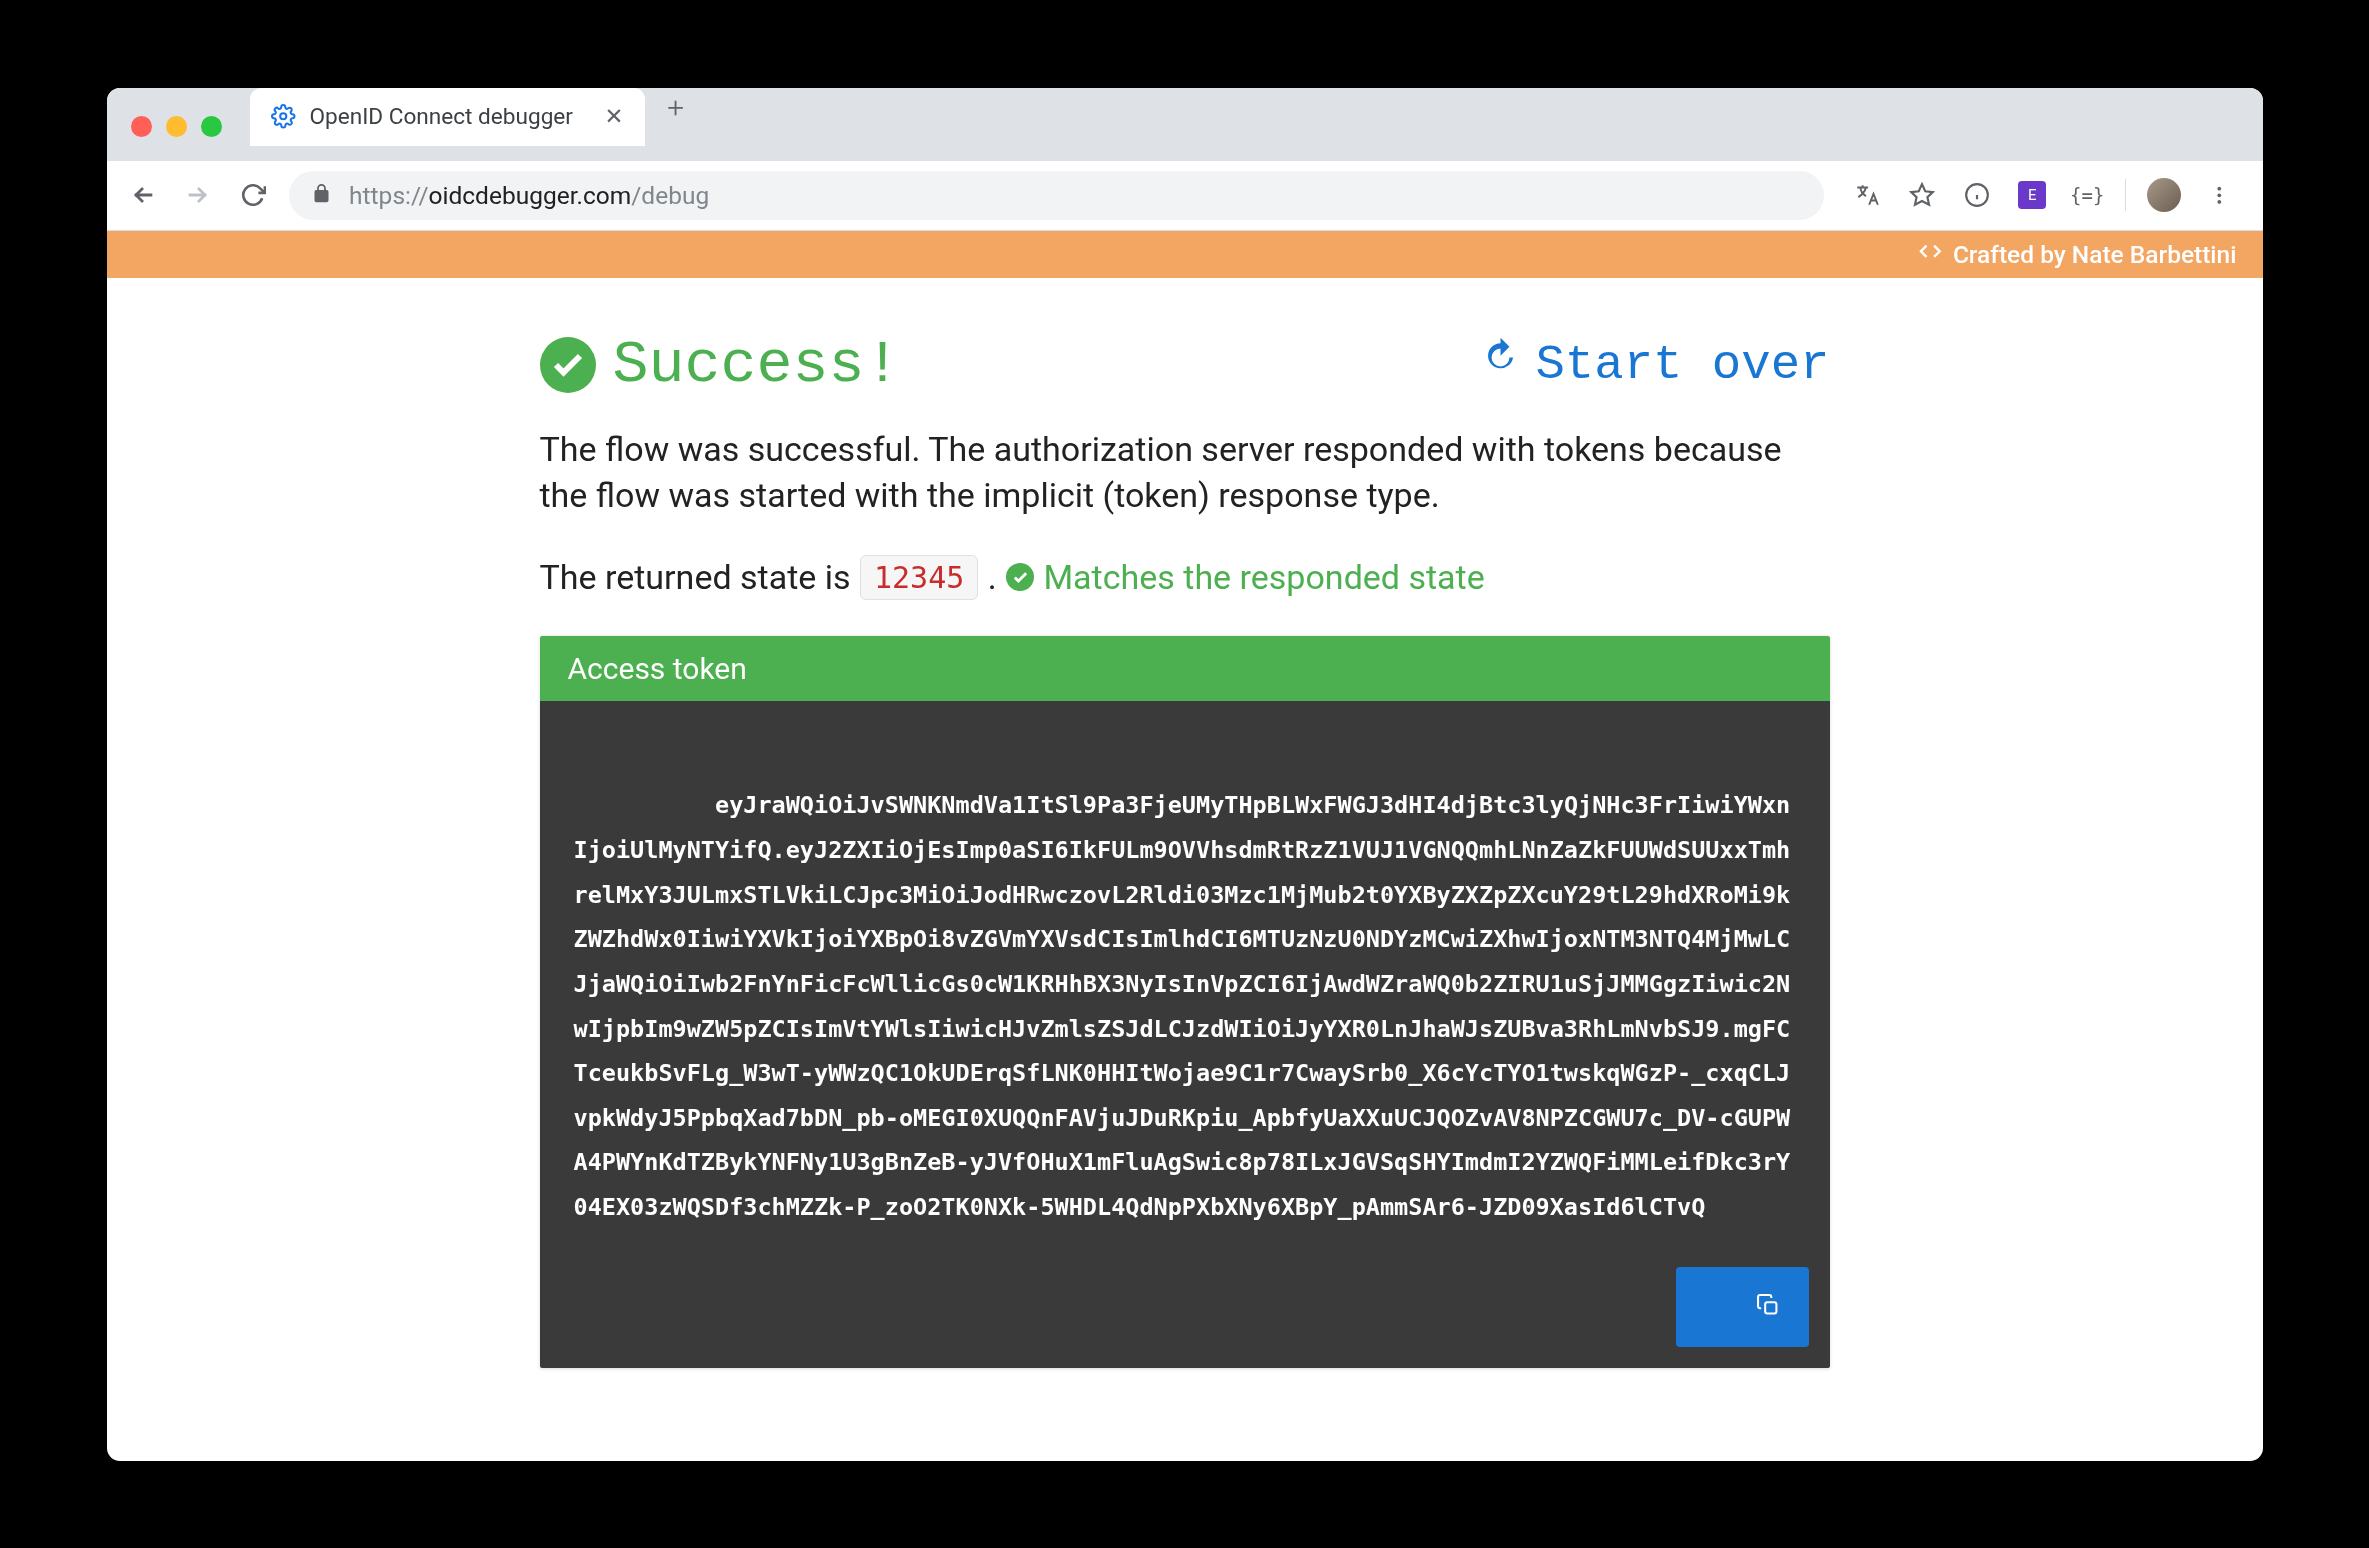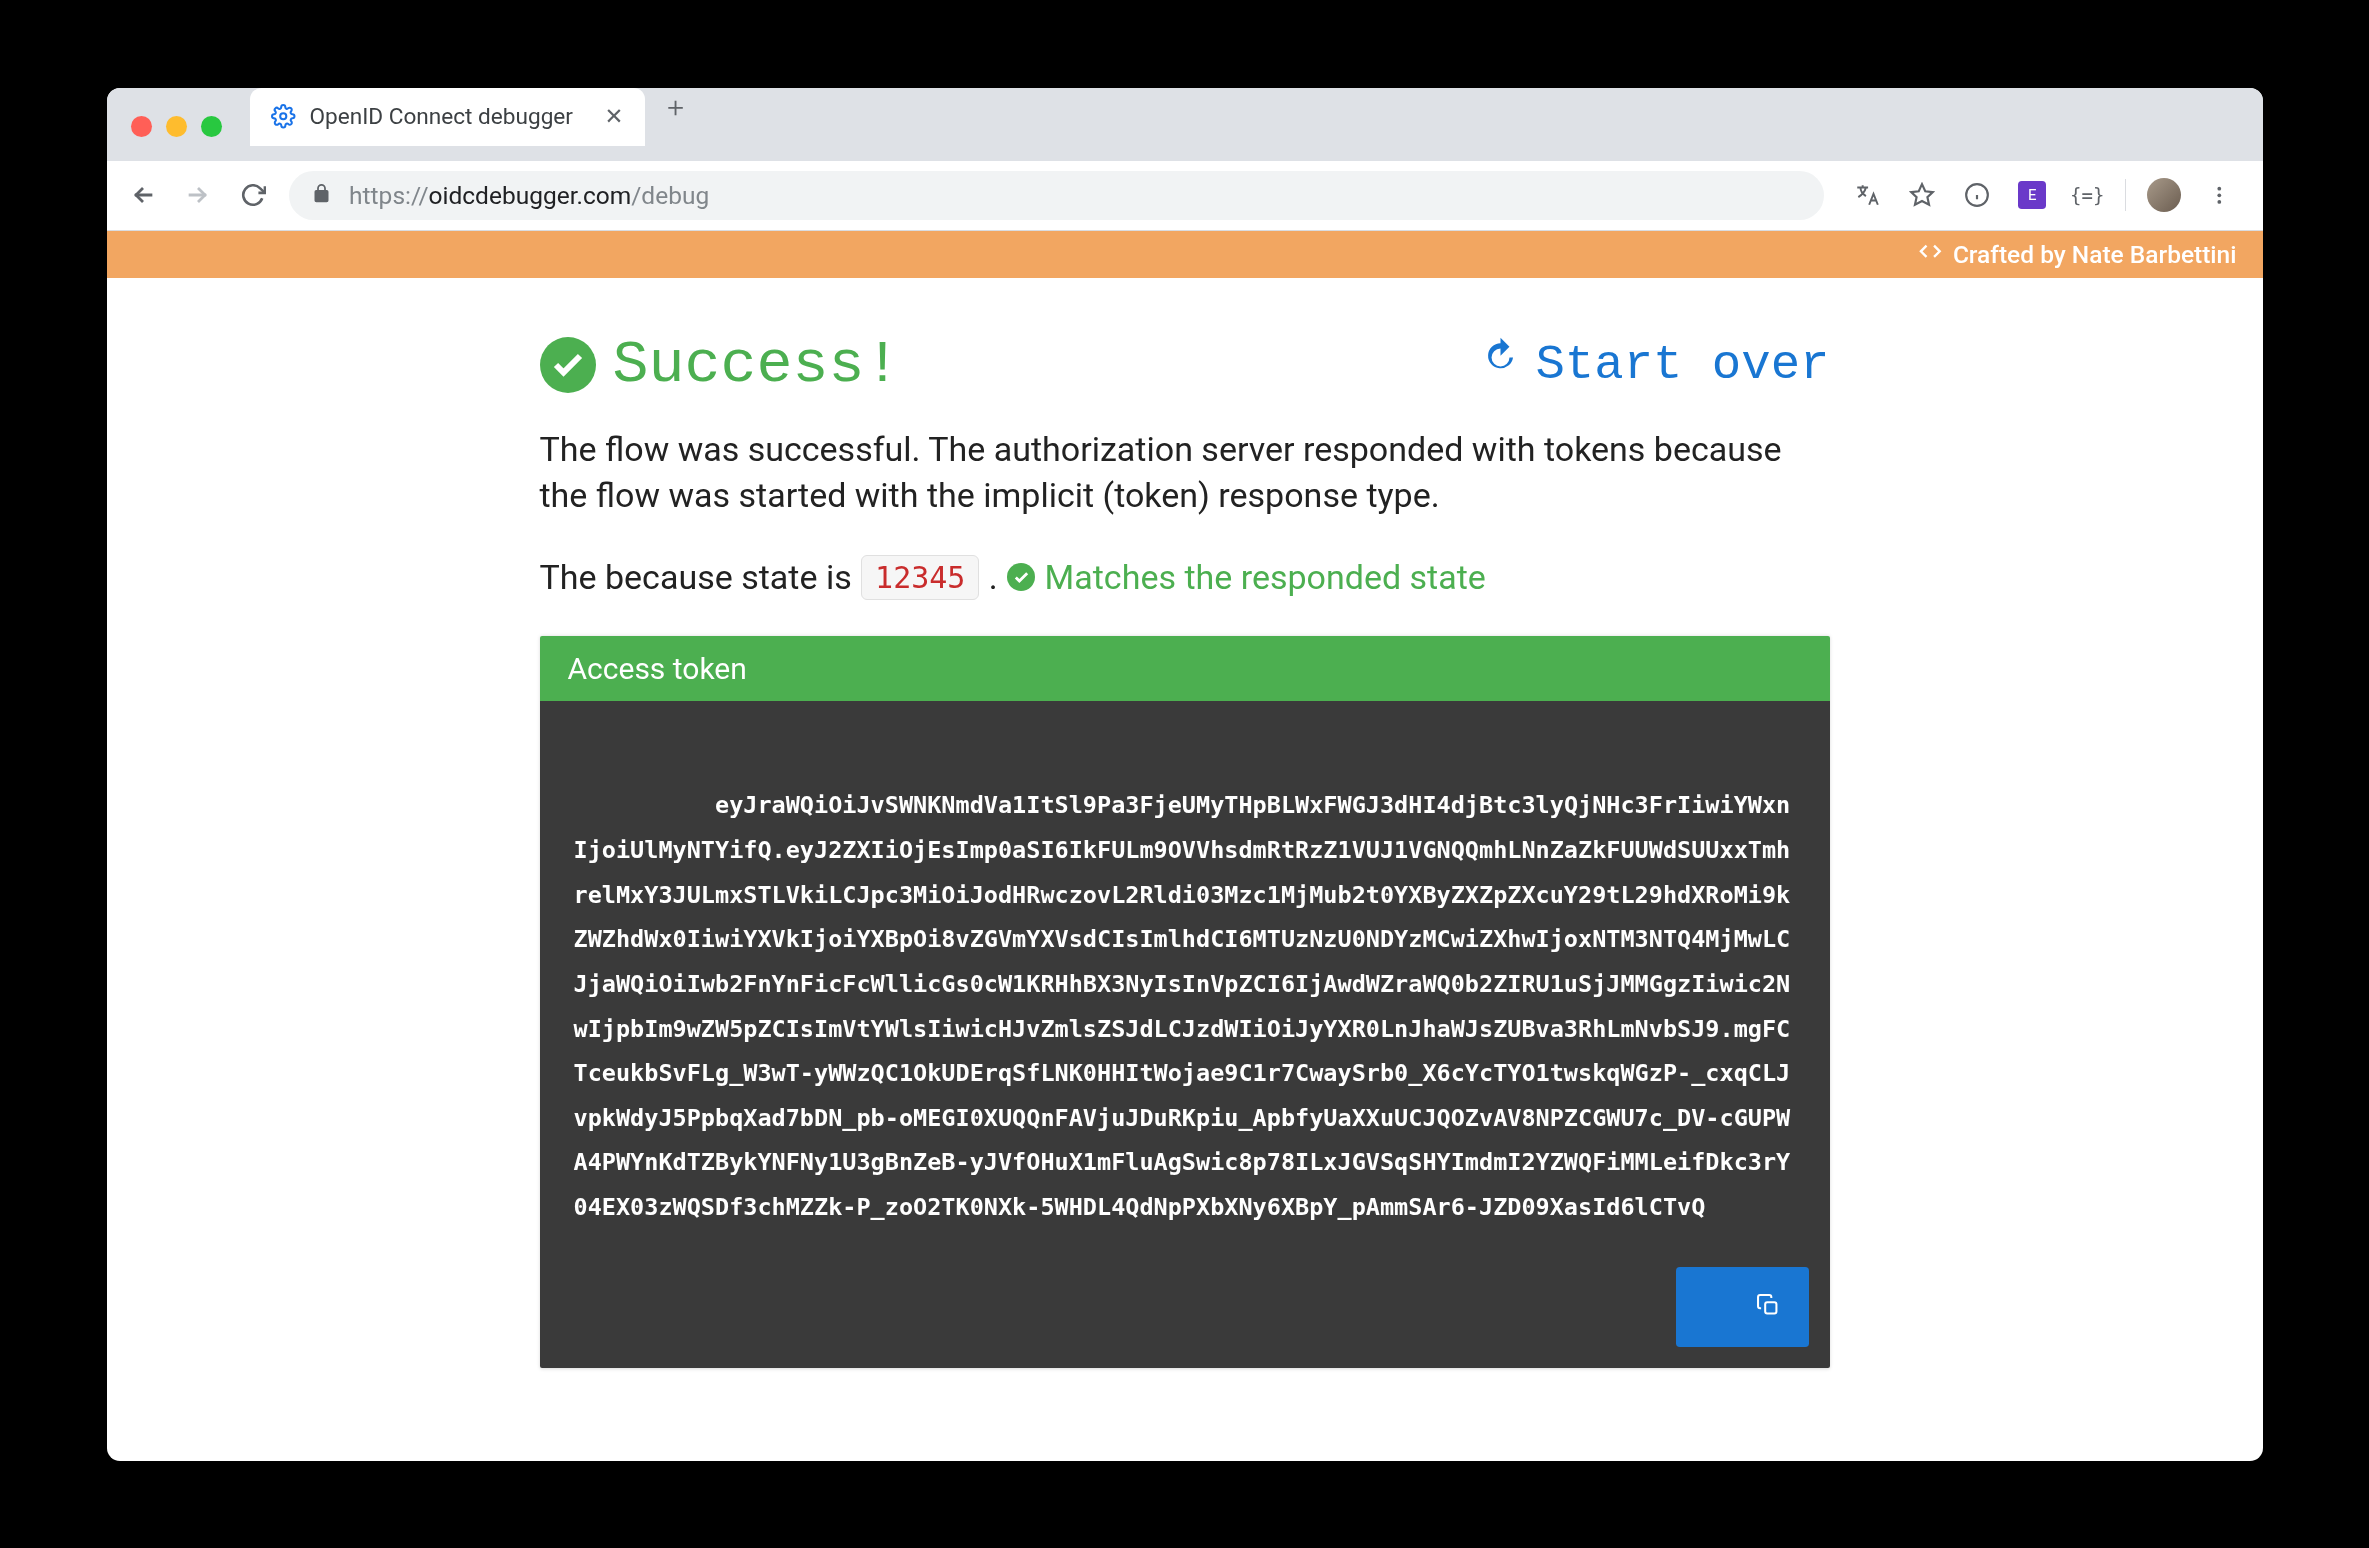--- a/index.html
+++ b/index.html
@@ -406,21 +406,21 @@
                 <path d="M12 4V1L7 6l5 5V7a5 5 0 1 1-5 5H5a7 7 0 1 0 7-8z" transform="scale(-1,1) translate(-24,0)"></path>
               </svg>
           </span>
           <span>Start over</span>
         </div>
       </div>
 
       <p class="body-text">The flow was successful. The authorization server responded with tokens because the flow was started with the implicit (token) response type.</p>
 
       <div class="state-row">
-        <span>The because state is</span>
+        <span>The returned state is</span>
         <code class="state-code">12345</code>
         <span>.</span>
         <span class="state-match">
           <span class="small-check">
             <svg width="17" height="17" viewBox="0 0 24 24" fill="none" stroke="currentColor" stroke-width="4">
                 <polyline points="20 6 9 17 4 12"></polyline>
               </svg>
           </span>
           <span>Matches the responded state</span>
         </span>

